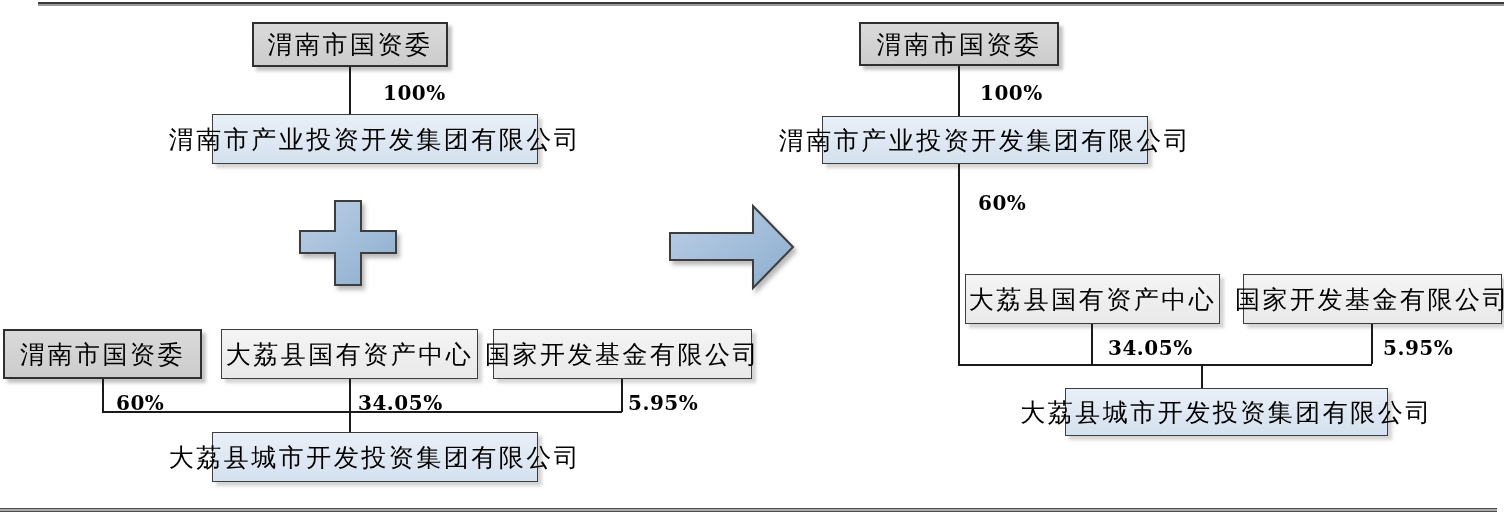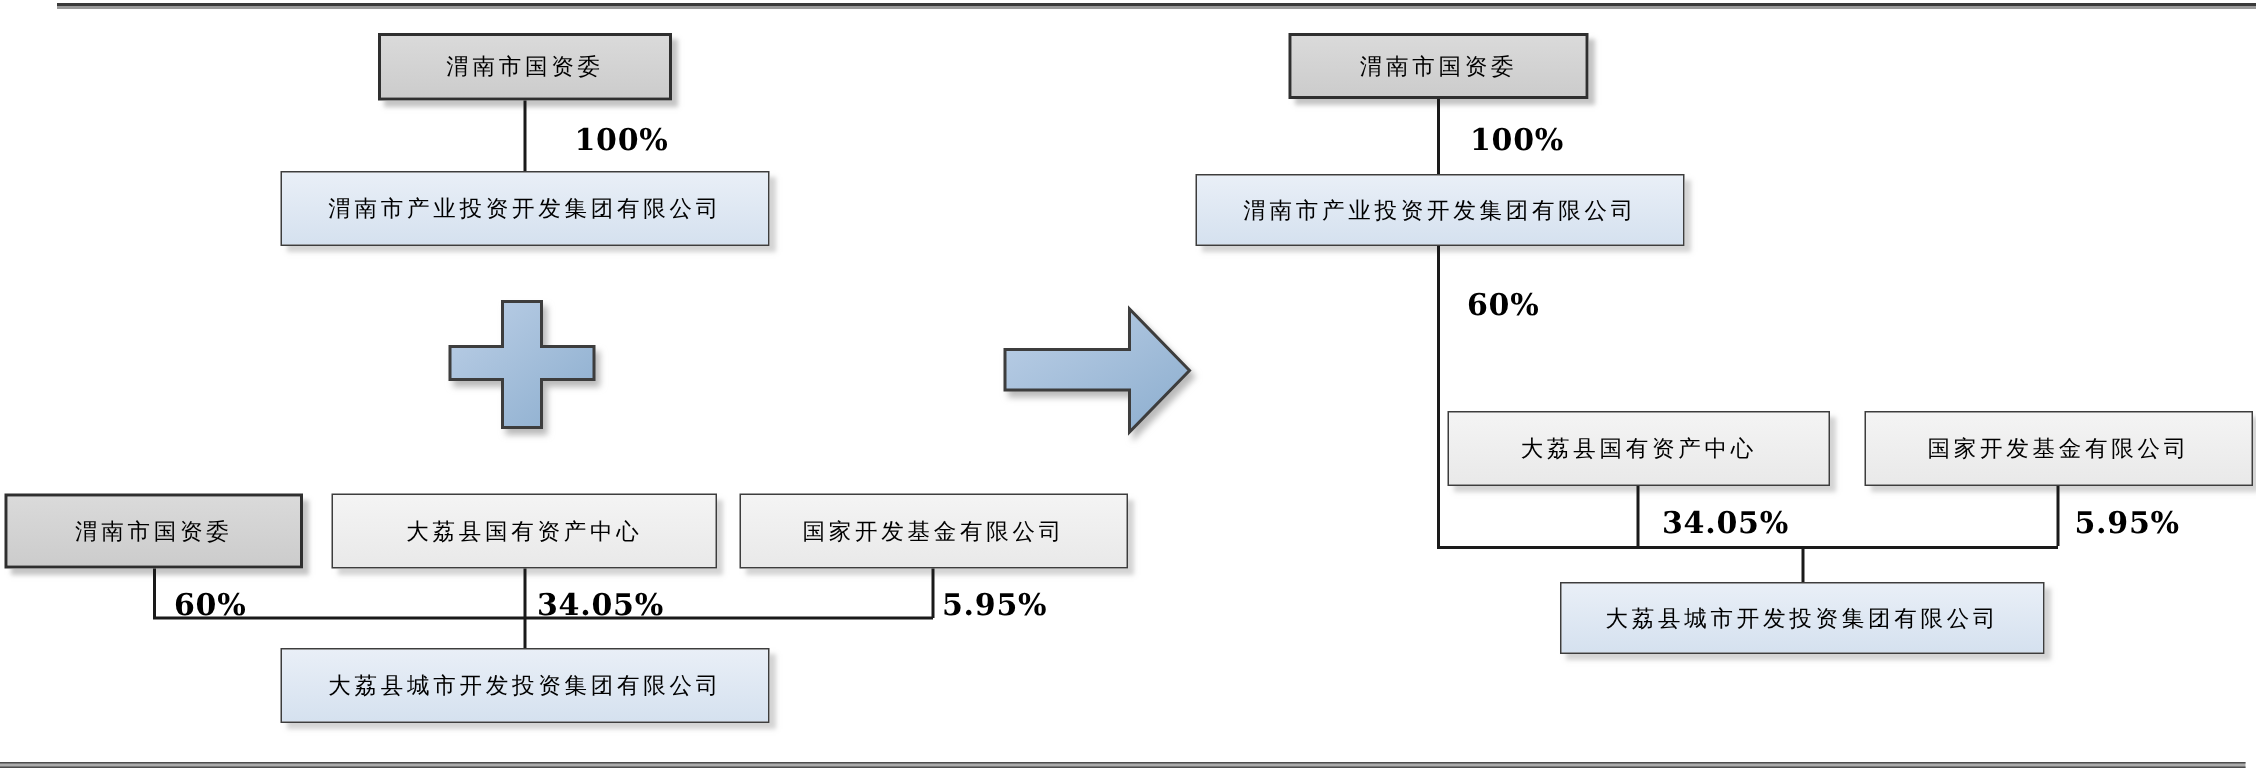--- a/index.html
+++ b/index.html
@@ -2,38 +2,39 @@
 <html><head>
 <meta charset="utf-8">
 <style>
   html,body{margin:0;padding:0;background:#ffffff;}
   #stage{
     position:relative;width:1504px;height:517px;background:#ffffff;overflow:hidden;
     font-family:"DejaVu Serif","Liberation Serif",serif;color:#000;
   }
   .box{
     position:absolute;display:flex;align-items:center;justify-content:center;
-    font-size:15px;letter-spacing:2.5px;text-align:center;white-space:nowrap;
+    font-size:25px;letter-spacing:2.5px;text-align:center;white-space:nowrap;
     box-sizing:border-box;
     font-family:Liberation Serif, serif;
   }
   .box-gray{
     background:linear-gradient(#dadada,#cccccc);
     border:2px solid #2f2f2f;
     box-shadow:4px 4px 3px rgba(150,150,150,0.55);
   }
   .box-light{
     background:linear-gradient(#f4f4f4,#e9e9e9);
     border:1.5px solid #3d3d3d;
     box-shadow:4px 4px 3px rgba(170,170,170,0.5);
   }
   .box-blue{
     background:linear-gradient(#e9eff7,#d5e1ef);
     border:1.5px solid #3d3d3d;
     box-shadow:4px 4px 3px rgba(170,170,170,0.5);
+    margin-left:25px;
   }
   .vline{position:absolute;width:1.5px;background:#1a1a1a;}
   .hline{position:absolute;height:1.5px;background:#1a1a1a;}
   .pct{
     position:absolute;font-size:20px;font-weight:bold;letter-spacing:0.5px;
     white-space:nowrap;
   }
   .shape{position:absolute;overflow:visible;}
   .shape polygon{filter:drop-shadow(3px 4px 2px rgba(140,140,140,0.6));}
   .rule-top{

